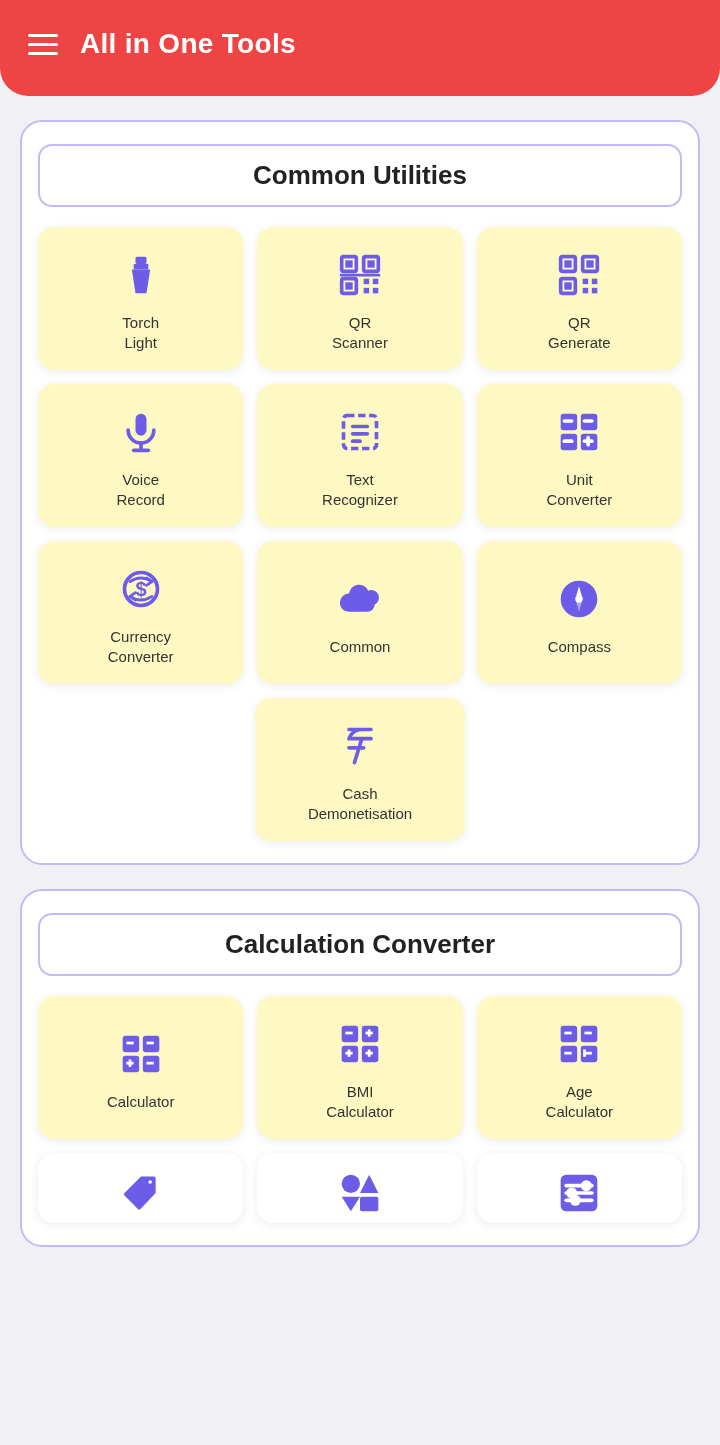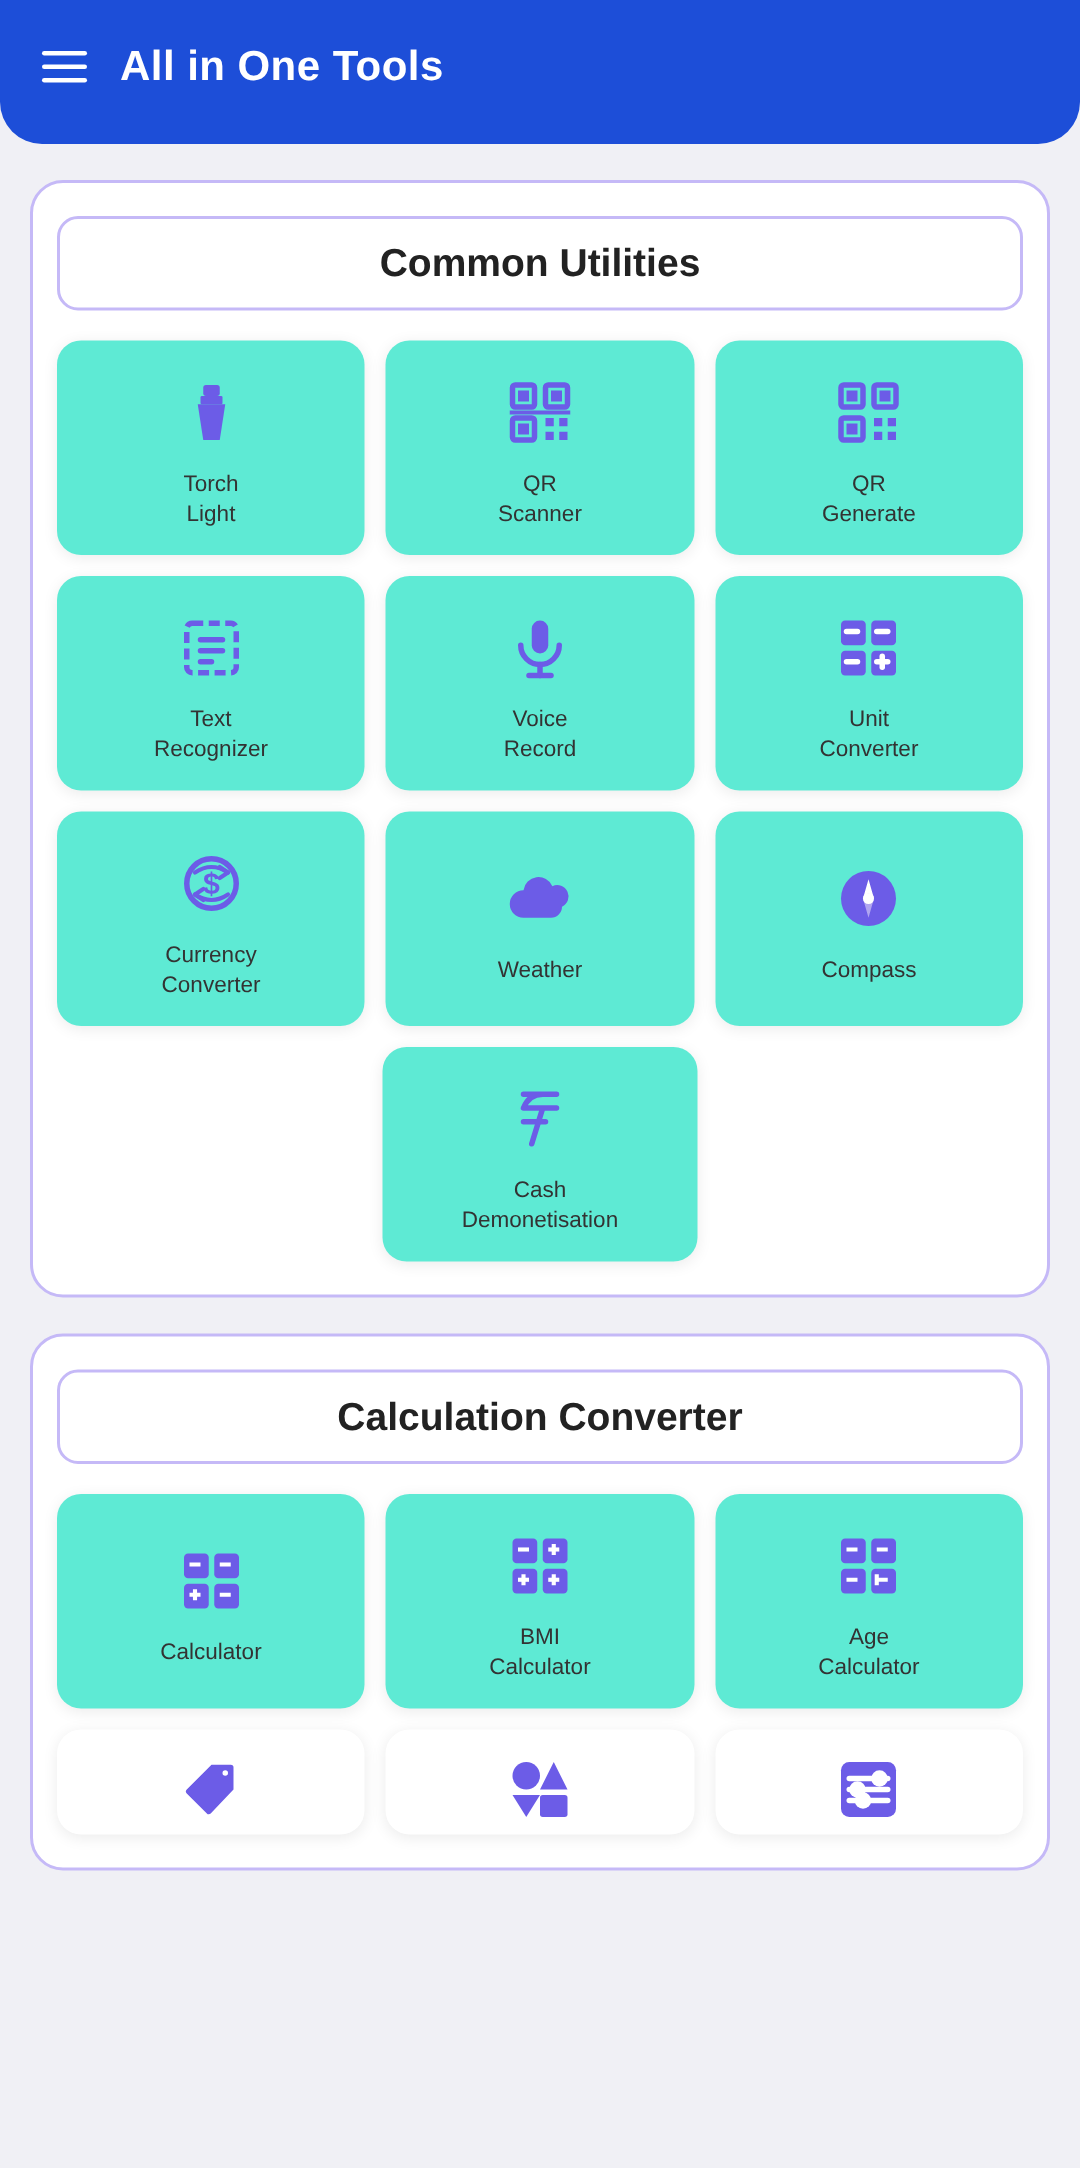--- a/index.html
+++ b/index.html
@@ -6,21 +6,21 @@
     body {
       width: 720px;
       min-height: 1445px;
       font-family: -apple-system, BlinkMacSystemFont, 'Segoe UI', sans-serif;
       background: #f0f0f5;
       overflow-x: hidden;
     }
 
     
     .header {
-      background: #1d4ed8;
+      background: #ef4444;
       width: 720px;
       padding: 28px 28px 36px 28px;
       border-radius: 0 0 28px 28px;
       display: flex;
       align-items: center;
       gap: 22px;
     }
     .hamburger-icon {
       display: flex;
       flex-direction: column;
@@ -64,21 +64,21 @@
     }
 
     
     .tools-grid {
       display: grid;
       grid-template-columns: repeat(3, 1fr);
       gap: 14px;
     }
 
     .tool-item {
-      background: #5eead4;
+      background: #fef9c3;
       border-radius: 16px;
       box-shadow: 0 2px 10px rgba(0,0,0,0.08);
       display: flex;
       flex-direction: column;
       align-items: center;
       justify-content: center;
       padding: 22px 10px 18px 10px;
       cursor: pointer;
       min-height: 140px;
     }
@@ -204,39 +204,39 @@
           <rect x="14" y="19" width="3" height="3"></rect>
           <rect x="19" y="19" width="3" height="3"></rect>
         </svg>
       </div>
       <span class="tool-label">QR<br>Generate</span>
     </div>
 
     <div class="tool-item">
       <div class="tool-icon">
         <svg viewBox="0 0 24 24" xmlns="http://www.w3.org/2000/svg">
+          <rect x="9" y="2" width="6" height="12" rx="3"></rect>
+          <path d="M5 11a7 7 0 0 0 14 0" fill="none" stroke="#6c5ce7" stroke-width="2" stroke-linecap="round"></path>
+          <line x1="12" y1="18" x2="12" y2="22" stroke="#6c5ce7" stroke-width="2" stroke-linecap="round"></line>
+          <line x1="8" y1="22" x2="16" y2="22" stroke="#6c5ce7" stroke-width="2" stroke-linecap="round"></line>
+        </svg>
+      </div>
+      <span class="tool-label">Voice<br>Record</span>
+    </div>
+
+    <div class="tool-item">
+      <div class="tool-icon">
+        <svg viewBox="0 0 24 24" xmlns="http://www.w3.org/2000/svg">
           <rect x="3" y="3" width="18" height="18" rx="2" fill="none" stroke="#6c5ce7" stroke-width="2" stroke-dasharray="4 2"></rect>
           <rect x="7" y="8" width="10" height="2" rx="1"></rect>
           <rect x="7" y="12" width="10" height="2" rx="1"></rect>
           <rect x="7" y="16" width="6" height="2" rx="1"></rect>
         </svg>
       </div>
       <span class="tool-label">Text<br>Recognizer</span>
-    </div>
-
-    <div class="tool-item">
-      <div class="tool-icon">
-        <svg viewBox="0 0 24 24" xmlns="http://www.w3.org/2000/svg">
-          <rect x="9" y="2" width="6" height="12" rx="3"></rect>
-          <path d="M5 11a7 7 0 0 0 14 0" fill="none" stroke="#6c5ce7" stroke-width="2" stroke-linecap="round"></path>
-          <line x1="12" y1="18" x2="12" y2="22" stroke="#6c5ce7" stroke-width="2" stroke-linecap="round"></line>
-          <line x1="8" y1="22" x2="16" y2="22" stroke="#6c5ce7" stroke-width="2" stroke-linecap="round"></line>
-        </svg>
-      </div>
-      <span class="tool-label">Voice<br>Record</span>
     </div>
 
     <div class="tool-item">
       <div class="tool-icon">
         <svg viewBox="0 0 24 24" xmlns="http://www.w3.org/2000/svg">
           <rect x="2" y="2" width="9" height="9" rx="1.5"></rect>
           <rect x="13" y="2" width="9" height="9" rx="1.5"></rect>
           <rect x="2" y="13" width="9" height="9" rx="1.5"></rect>
           <rect x="13" y="13" width="9" height="9" rx="1.5"></rect>
           <line x1="15" y1="17" x2="19" y2="17" stroke="white" stroke-width="2" stroke-linecap="round"></line>
@@ -262,21 +262,21 @@
       </div>
       <span class="tool-label">Currency<br>Converter</span>
     </div>
 
     <div class="tool-item">
       <div class="tool-icon">
         <svg viewBox="0 0 24 24" xmlns="http://www.w3.org/2000/svg">
           <path d="M6 19a5 5 0 0 1 0-10 5.5 5.5 0 0 1 10.5-1.5A4 4 0 0 1 20 15a4 4 0 0 1-4 4Z"></path>
         </svg>
       </div>
-      <span class="tool-label">Weather</span>
+      <span class="tool-label">Common</span>
     </div>
 
     <div class="tool-item">
       <div class="tool-icon">
         <svg viewBox="0 0 24 24" xmlns="http://www.w3.org/2000/svg">
           <circle cx="12" cy="12" r="10"></circle>
           <polygon points="12,5 14,12 12,10 10,12" fill="white"></polygon>
           <polygon points="12,19 14,12 12,14 10,12" fill="#b0a5f0"></polygon>
           <circle cx="12" cy="12" r="2" fill="white"></circle>
         </svg>

